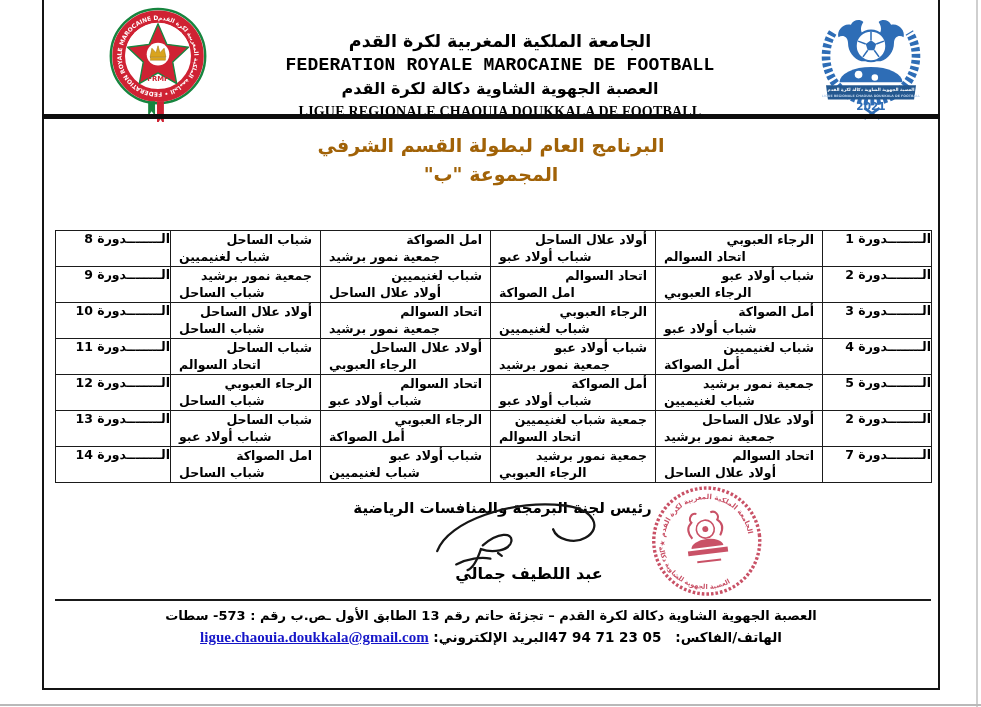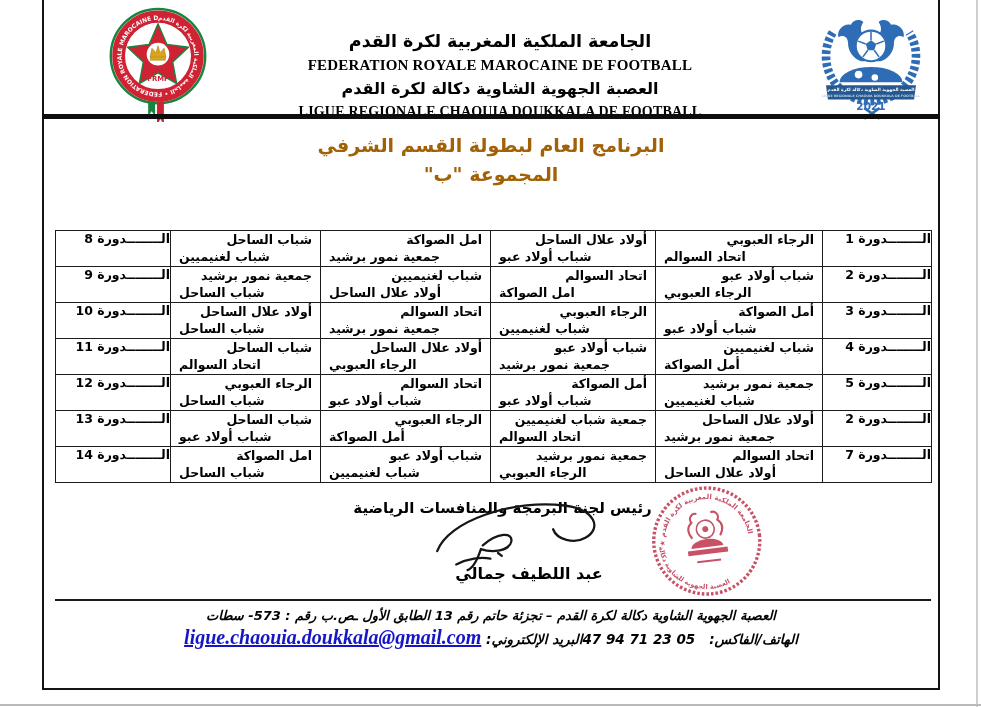--- a/index.html
+++ b/index.html
@@ -11,21 +11,21 @@
   .frame{
     position:absolute;left:42px;top:-8px;width:898px;height:698px;
     box-sizing:border-box;border:2px solid #141414;background:#fff;
   }
   .page-edge-r{position:absolute;right:3px;top:0;width:2px;height:707px;background:#cfcfcf;}
   .page-edge-b{position:absolute;left:0;bottom:1px;width:981px;height:2px;background:#b9b9b9;}
 
   
   .header-text{position:absolute;left:235px;top:29px;width:530px;text-align:center;color:#000;}
   .h-ar1{font-size:17.5px;font-weight:bold;direction:rtl;line-height:24px;}
-  .h-fr1{font-family:Liberation Serif, serif;font-weight:bold;font-size:15px;line-height:24px;letter-spacing:.2px;}
+  .h-fr1{font-family:Liberation Mono, monospace;font-weight:bold;font-size:18px;line-height:24px;letter-spacing:.2px;}
   .h-ar2{font-size:16px;font-weight:bold;direction:rtl;line-height:24px;}
   .h-fr2{font-family:"Liberation Serif",serif;font-weight:bold;font-size:14px;line-height:22px;letter-spacing:.2px;}
   .logo-left{position:absolute;left:99px;top:4px;}
   .logo-right{position:absolute;left:804px;top:11px;}
   .rule-thick{position:absolute;left:42px;top:114px;width:898px;height:5px;background:#0d0d0d;}
 
   
   .title-block{position:absolute;left:140px;top:131px;width:702px;text-align:center;direction:rtl;color:#a16207;}
   .t1{font-size:19px;font-weight:bold;line-height:29px;}
   .t2{font-size:19px;font-weight:bold;line-height:29px;}
@@ -52,25 +52,25 @@
   .sig-title{position:absolute;left:330px;top:499px;width:345px;text-align:center;
     direction:rtl;font-weight:bold;font-size:15px;color:#000;}
   .sig-svg{position:absolute;left:424px;top:496px;}
   .sig-name{position:absolute;left:398px;top:564px;width:262px;text-align:center;
     direction:rtl;font-weight:bold;font-size:16px;color:#000;}
   .stamp{position:absolute;left:646px;top:483px;opacity:.88;transform:rotate(-7deg);}
 
   .rule-thin{position:absolute;left:55px;top:599px;width:876px;height:2px;background:#1a1a1a;}
 
   
-  .footer{position:absolute;left:42px;top:605px;width:898px;text-align:center;color:#000;font-style:italic;}
+  .footer{position:absolute;left:42px;top:605px;width:898px;text-align:center;color:#000;}
   .f1{direction:rtl;font-weight:bold;font-size:13px;line-height:21px;}
   .f2{direction:rtl;font-weight:bold;font-size:13.5px;line-height:22px;}
   .f2 .gap{display:inline-block;width:14px;}
-  .f2 a{color:#1515c8;font-family:"Liberation Serif",serif;font-size:20px;font-weight:bold;
+  .f2 a{color:#1515c8;font-family:"Liberation Serif",serif;font-size:15px;font-weight:bold;
     text-decoration:underline;direction:ltr;unicode-bidi:embed;}
   .f3{direction:rtl;font-weight:bold;font-size:13.5px;line-height:22px;}
 </style>
 </head>
 <body>
 
 <div class="frame"></div>
 
 <div class="logo-left">
   <svg width="118" height="118" viewBox="0 0 120 120">

